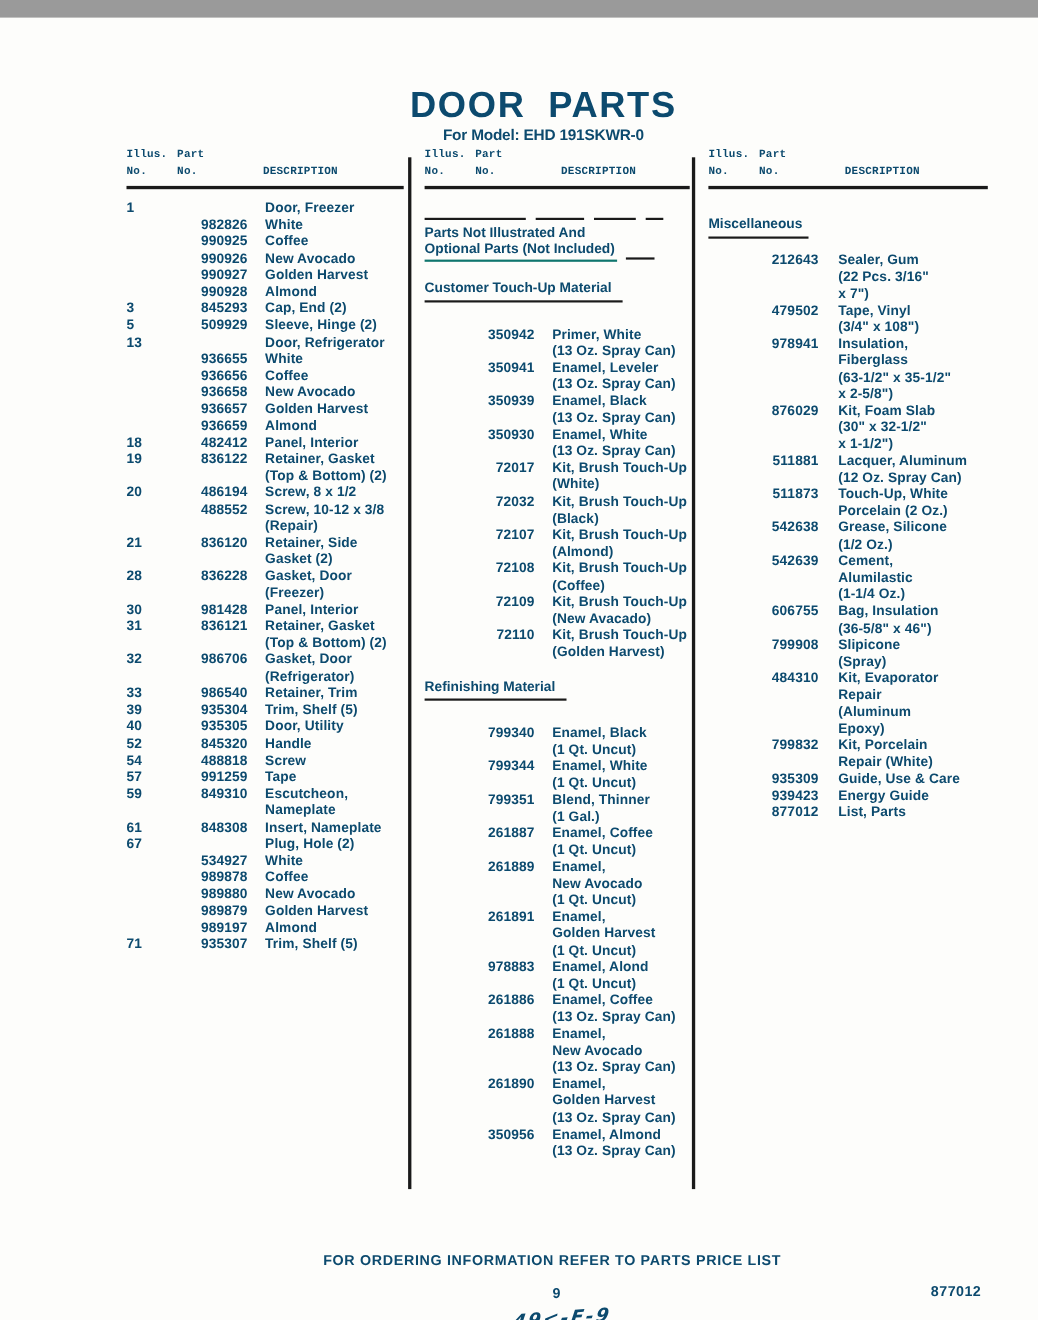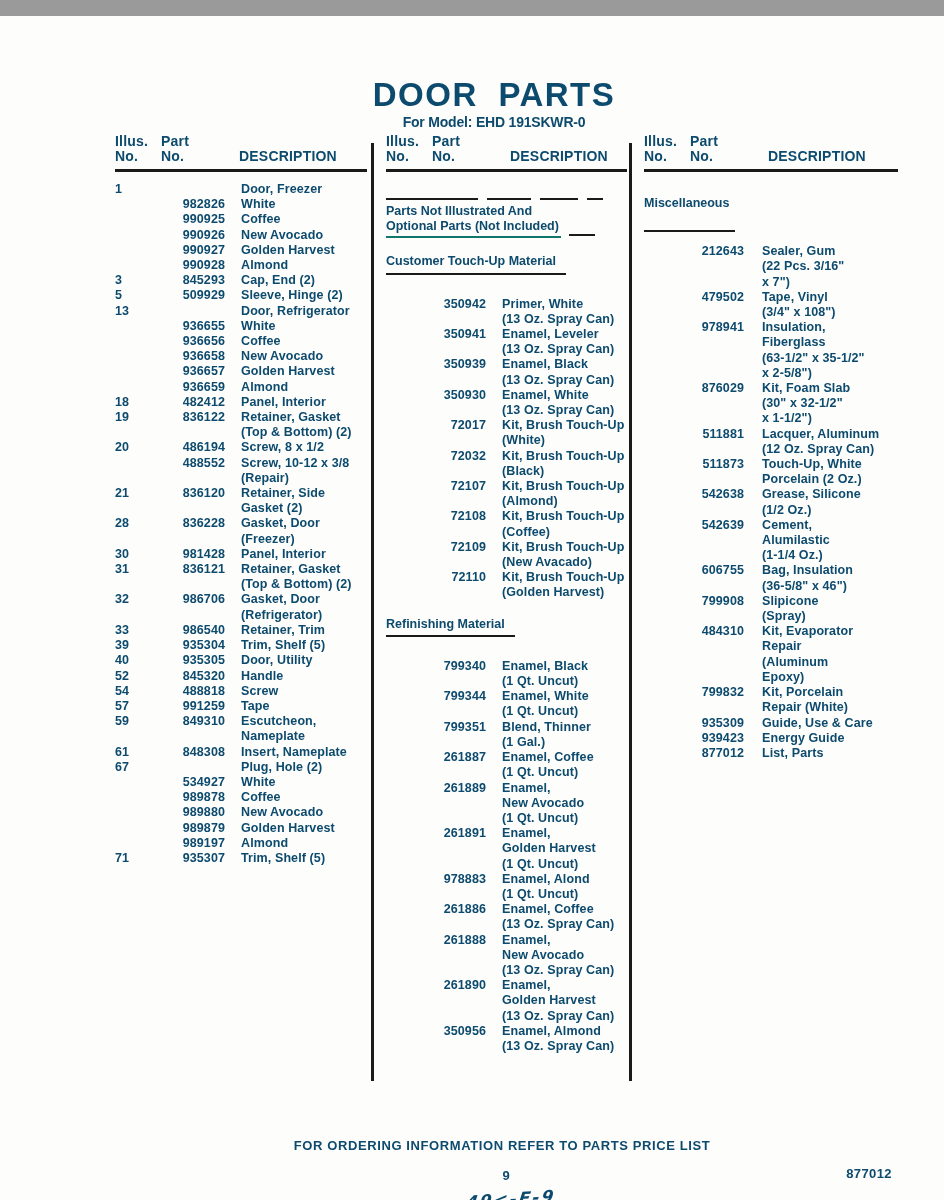--- a/index.html
+++ b/index.html
@@ -19,21 +19,21 @@
   .doc-subtitle{font-size:14px;margin-top:2px;letter-spacing:-0.2px;}
   
   .divider{position:absolute;top:127px;width:3px;height:938px;background:#1a1a1a;}
   .divider-1{left:371px;}
   .divider-2{left:629px;}
   
   .col{position:absolute;top:118px;}
   .col1{left:115px;width:252px;}
   .col2{left:386px;width:241px;}
   .col3{left:644px;width:254px;}
-  .colhead{font-size:14px;line-height:15px;letter-spacing:0.2px;}
+  .colhead{font-size:10px;line-height:15px;letter-spacing:0.2px;font-family:Liberation Mono, monospace;}
   .colhead .hrow{display:flex;}
   .h1{width:46px;flex:none;}
   .h2{width:78px;flex:none;}
   .head-rule{height:3px;background:#1a1a1a;margin-top:5px;}
   
   .rows{margin-top:10px;}
   .row{display:flex;font-size:12.5px;line-height:15.2px;white-space:nowrap;letter-spacing:0.1px;}
   .c-illus{width:36px;flex:none;}
   .c-part{width:74px;flex:none;text-align:right;}
   .c-desc{margin-left:16px;}
@@ -43,21 +43,21 @@
   .dashline{margin-top:26px;display:flex;gap:9px;align-items:center;}
   .dashline span{height:2px;background:#1a1a1a;display:block;}
   .dash-a{width:92px;} .dash-b{width:44px;} .dash-c{width:38px;} .dash-d{width:16px;}
   .nih-heading{margin-top:4px;font-size:12.5px;line-height:15.2px;}
   .nih-heading .txt{display:inline-block;border-bottom:2px solid #0f766e;padding-bottom:2px;padding-right:2px;}
   .nih-tail{display:inline-block;width:26px;height:2px;background:#1a1a1a;margin-left:8px;vertical-align:bottom;margin-bottom:2px;}
   .section-heading{margin-top:16px;font-size:12.5px;line-height:15.2px;}
   .section-heading .txt{display:inline-block;border-bottom:2px solid #1a1a1a;padding:0 10px 3px 0;}
   .col2 .rows{margin-top:22px;}
   .col3 .misc-heading{margin-top:24px;font-size:12.5px;line-height:15.2px;}
-  .col3 .misc-heading .txt{display:inline-block;border-bottom:2px solid #1a1a1a;padding:0 6px 19px 0;text-align:center;}
+  .col3 .misc-heading .txt{display:inline-block;border-bottom:2px solid #1a1a1a;padding:0 6px 4px 0;text-align:center;}
   .col3 .rows{margin-top:12px;}
   
   .ordering{position:absolute;top:1122px;left:502px;transform:translateX(-50%);font-size:13px;letter-spacing:0.6px;white-space:nowrap;}
   .pagenum{position:absolute;top:1152px;left:506px;transform:translateX(-50%);font-size:13px;}
   .docnum{position:absolute;top:1150px;right:52px;font-size:13px;letter-spacing:0.4px;}
   .handwritten{
     position:absolute;top:1173px;left:466px;
     font-size:17px;font-style:italic;font-weight:700;
     font-family:"DejaVu Sans",sans-serif;
     transform:rotate(-4deg) skewX(-12deg);

